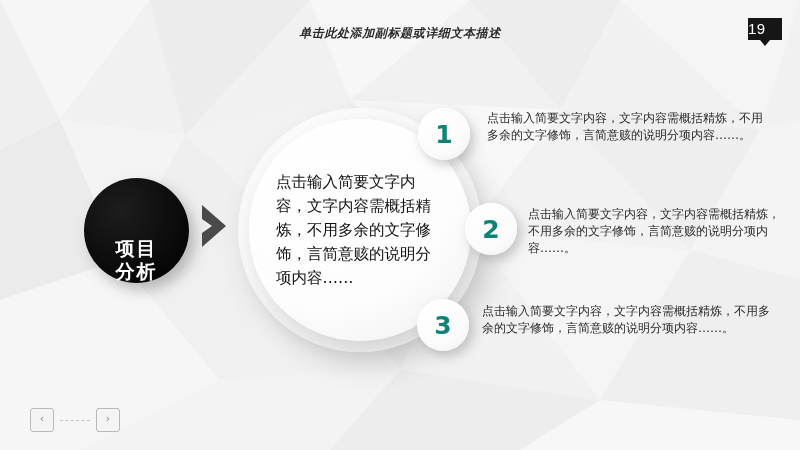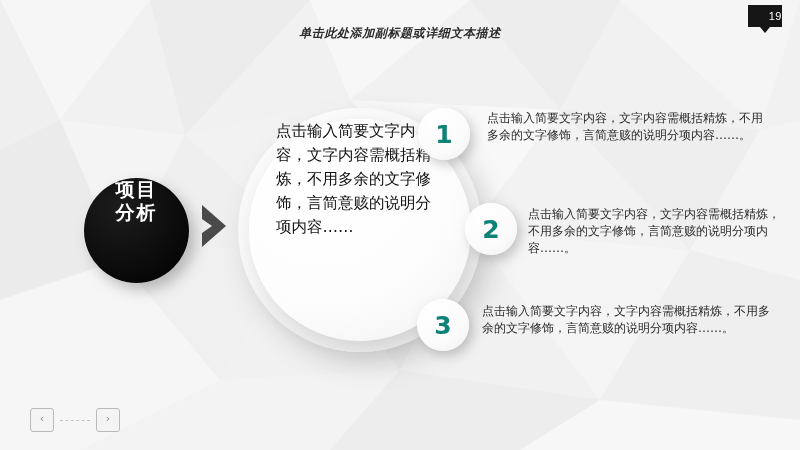--- a/index.html
+++ b/index.html
@@ -22,29 +22,29 @@
   .bg-poly {
     position: absolute;
     inset: 0;
     width: 800px;
     height: 450px;
   }
 
   
   .page-badge {
     position: absolute;
-    top: 5px;
+    top: 18px;
     right: 18px;
     width: 34px;
     height: 22px;
     background: #161616;
     color: #ffffff;
-    font-size: 11px;
+    font-size: 15px;
     line-height: 22px;
-    text-align: right;
+    text-align: left;
     letter-spacing: 0.5px;
     z-index: 20;
   }
   .page-badge::after {
     content: "";
     position: absolute;
     left: 50%;
     bottom: -6px;
     margin-left: -5px;
     width: 0;
@@ -97,21 +97,21 @@
   .black-circle {
     position: absolute;
     left: 84px;
     top: 178px;
     width: 105px;
     height: 105px;
     border-radius: 50%;
     background: radial-gradient(circle at 35% 30%, #1d1d1d 0%, #080808 70%, #000000 100%);
     box-shadow: 6px 7px 14px rgba(90,90,90,0.38), 0 0 0 1px rgba(255,255,255,0.35);
     display: flex;
-    align-items: flex-start;
+    align-items: flex-end;
     justify-content: center;
     z-index: 8;
   }
   .black-circle-label {
     color: #ffffff;
     font-size: 19px;
     font-weight: bold;
     line-height: 23px;
     text-align: center;
     letter-spacing: 2px;
@@ -143,21 +143,21 @@
     position: absolute;
     left: 249px;
     top: 119px;
     width: 222px;
     height: 222px;
     border-radius: 50%;
     background: radial-gradient(circle at 34% 26%, #ffffff 0%, #fdfdfd 58%, #f3f3f3 88%, #ededed 100%);
     box-shadow: inset 2px 3px 6px rgba(255,255,255,0.9),
                 4px 6px 16px rgba(130,130,130,0.25);
     display: flex;
-    align-items: flex-start;
+    align-items: center;
     justify-content: center;
     z-index: 5;
   }
   .main-circle-text {
     width: 168px;
     font-size: 15.5px;
     line-height: 24px;
     color: #111111;
     text-align: left;
     font-family: "DejaVu Sans", "Liberation Sans", sans-serif;

